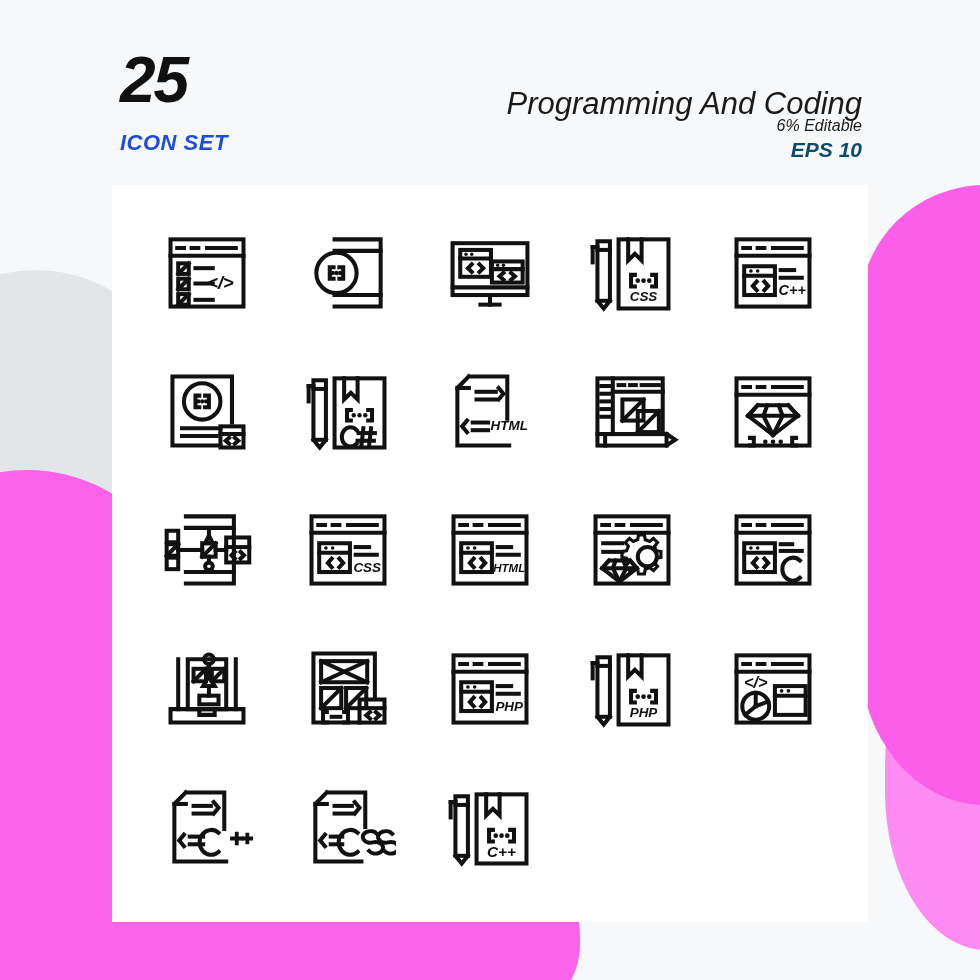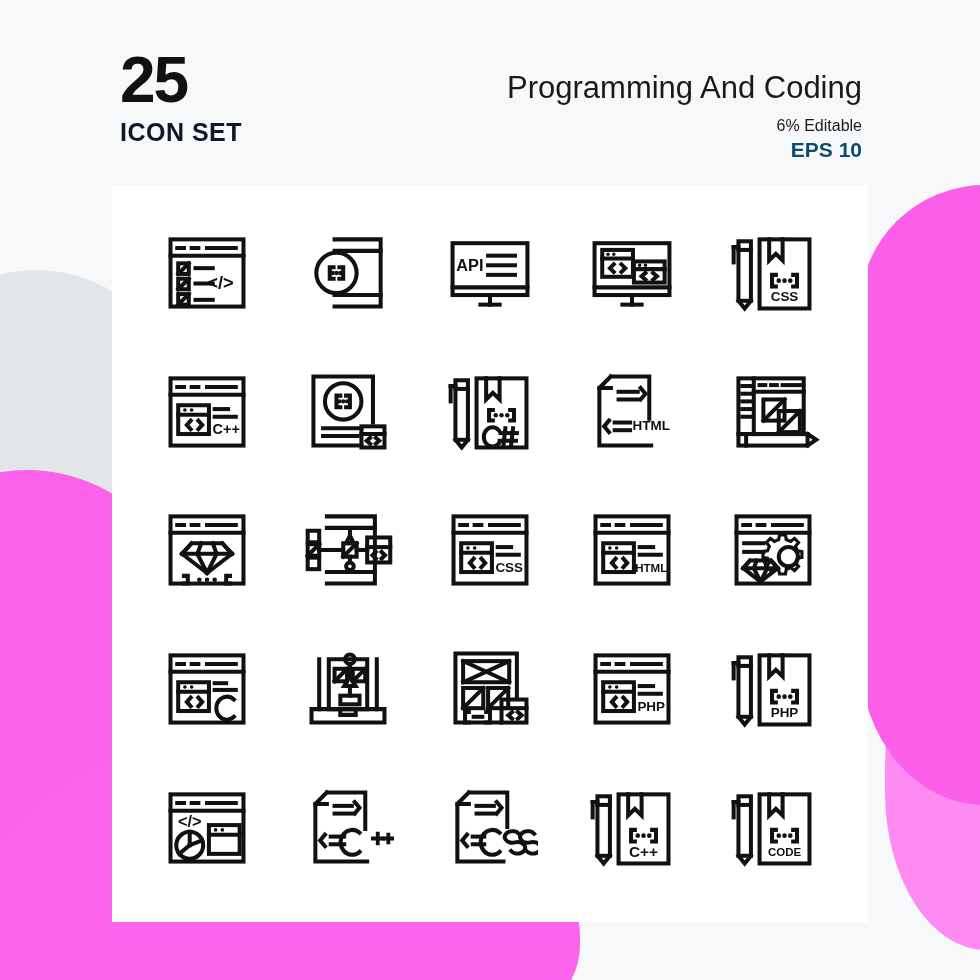--- a/index.html
+++ b/index.html
@@ -1,21 +1,21 @@
 <!DOCTYPE html>
 <html><head>
 <meta charset="utf-8">
 <style>
   html,body{margin:0;padding:0;}
   body{
     width:980px;height:980px;overflow:hidden;position:relative;
     background:#f7f8fa;
     font-family:"Liberation Sans","DejaVu Sans",sans-serif;
   }
-  .stage{position:absolute;inset:0;width:980px;height:980px;overflow:hidden;}
+  .stage{position:absolute;inset:0;width:980px;height:980px;overflow:hidden;font-style:italic;}
 
   
   .blob{position:absolute;pointer-events:none;}
   .blob-gray{
     left:-120px;top:270px;width:300px;height:250px;
     background:#e2e6e8;
     border-radius:60% 55% 50% 45% / 70% 65% 40% 40%;
   }
   .blob-pink-left{
     left:-170px;top:470px;width:380px;height:520px;
@@ -43,25 +43,25 @@
     border-radius:44% 40% 40% 46% / 44% 40% 40% 48%;
   }
 
   
   .header{position:absolute;left:112px;top:0;width:756px;height:185px;}
   .count{
     position:absolute;left:8px;top:48px;
     font-size:64px;font-weight:bold;letter-spacing:-2px;color:#111;line-height:1;
   }
   .iconset{
-    position:absolute;left:8px;top:120px;
-    font-size:25px;font-weight:bold;letter-spacing:.5px;color:#0f172a;line-height:1;
+    position:absolute;left:8px;top:132px;
+    font-size:22px;font-weight:bold;letter-spacing:.5px;color:#1d4ed8;line-height:1;
   }
   .title{
-    position:absolute;right:6px;top:72px;
+    position:absolute;right:6px;top:88px;
     font-size:31px;color:#1a1a1a;line-height:1;white-space:nowrap;
   }
   .editable{
     position:absolute;right:6px;top:118px;
     font-size:16px;color:#1a1a1a;line-height:1;
   }
   .eps{
     position:absolute;right:6px;top:139px;
     font-size:21px;font-weight:bold;color:#0c4a6e;line-height:1;
   }
@@ -138,32 +138,20 @@
         <line x1="36" y1="74" x2="84" y2="74"></line>
         <circle cx="38" cy="51" r="21"></circle>
         <path d="M31 45 v12 M31 45 h4 M31 57 h4"></path>
         <path d="M45 45 v12 M45 45 h-4 M45 57 h-4"></path>
         <circle class="f" cx="34" cy="51" r="2.3"></circle>
         <circle class="f" cx="38" cy="51" r="2.3"></circle>
         <circle class="f" cx="42" cy="51" r="2.3"></circle>
       </svg>
     </div>
 
-    <div class="cell">
-      <svg width="96" height="96" viewBox="0 0 100 100" class="ico">
-        <rect x="11" y="20" width="78" height="54"></rect>
-        <line x1="11" y1="66" x2="89" y2="66"></line>
-        <line x1="50" y1="74" x2="50" y2="84"></line>
-        <line x1="40" y1="84" x2="60" y2="84"></line>
-        <line x1="48" y1="33" x2="76" y2="33"></line>
-        <line x1="48" y1="43" x2="76" y2="43"></line>
-        <line x1="48" y1="53" x2="76" y2="53"></line>
-        <text class="lbl" x="29" y="49" font-size="17" text-anchor="middle">API</text>
-      </svg>
-    </div>
 
     <div class="cell">
       <svg width="96" height="96" viewBox="0 0 100 100" class="ico">
         <rect x="11" y="20" width="78" height="54"></rect>
         <line x1="11" y1="66" x2="89" y2="66"></line>
         <line x1="50" y1="74" x2="50" y2="84"></line>
         <line x1="40" y1="84" x2="60" y2="84"></line>
         <rect x="19" y="27" width="32" height="28"></rect>
         <line x1="19" y1="36" x2="51" y2="36"></line>
         <circle class="f" cx="25" cy="31.5" r="1.8"></circle>
@@ -546,33 +534,16 @@
         <path d="M46 16 v22 l7 -7 l7 7 v-22"></path>
         <path d="M49 53 v12 M49 53 h4 M49 65 h4"></path>
         <path d="M75 53 v12 M75 53 h-4 M75 65 h-4"></path>
         <circle class="f" cx="56" cy="59" r="2.4"></circle>
         <circle class="f" cx="62" cy="59" r="2.4"></circle>
         <circle class="f" cx="68" cy="59" r="2.4"></circle>
         <text class="lbl" x="62" y="81" font-size="16" text-anchor="middle">C++</text>
       </svg>
     </div>
 
-    <div class="cell">
-      <svg width="96" height="96" viewBox="0 0 100 100" class="ico">
-        <rect x="14" y="18" width="13" height="62"></rect>
-        <line x1="14" y1="27" x2="27" y2="27"></line>
-        <path d="M14 80 l6.5 8 l6.5 -8"></path>
-        <line x1="9" y1="24" x2="14" y2="24"></line>
-            <line x1="9" y1="24" x2="9" y2="40"></line>
-        <rect x="36" y="16" width="52" height="72"></rect>
-        <path d="M46 16 v22 l7 -7 l7 7 v-22"></path>
-        <path d="M49 53 v12 M49 53 h4 M49 65 h4"></path>
-        <path d="M75 53 v12 M75 53 h-4 M75 65 h-4"></path>
-        <circle class="f" cx="56" cy="59" r="2.4"></circle>
-        <circle class="f" cx="62" cy="59" r="2.4"></circle>
-        <circle class="f" cx="68" cy="59" r="2.4"></circle>
-        <text class="lbl" x="62" y="80" font-size="12" text-anchor="middle">CODE</text>
-      </svg>
-    </div>
 
    </div>
   </div>
 </div>
 
 </body></html>

